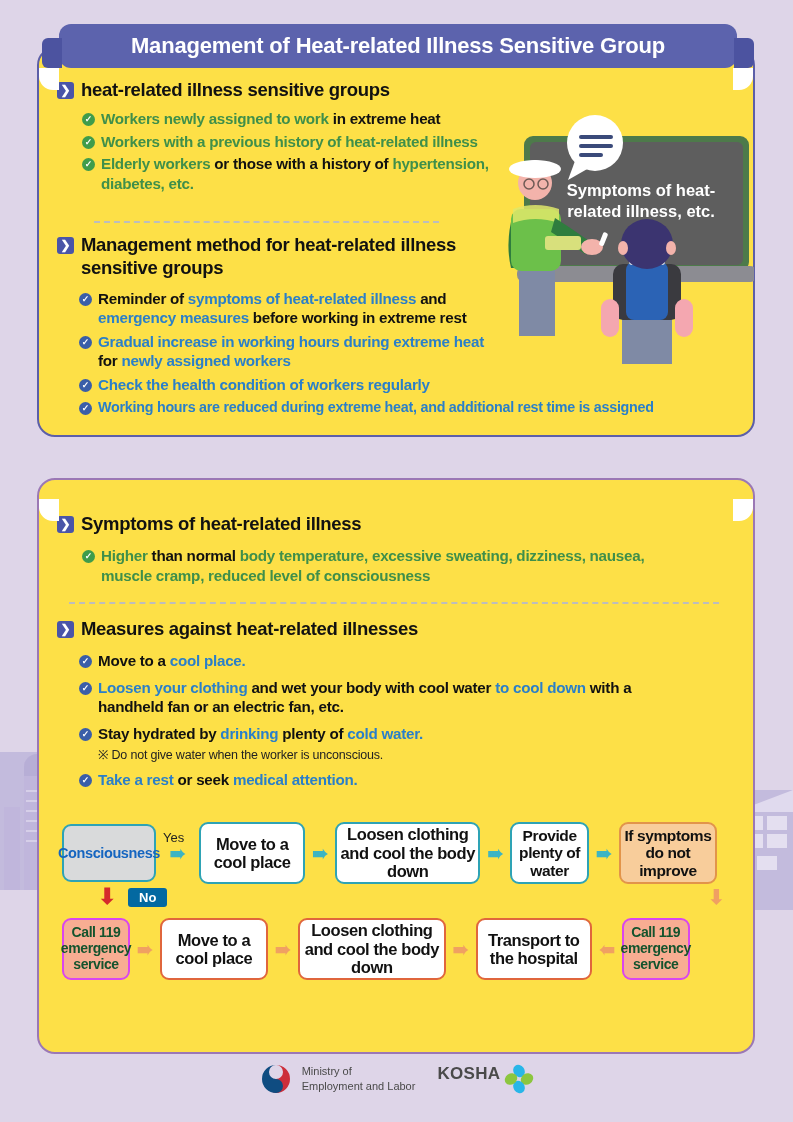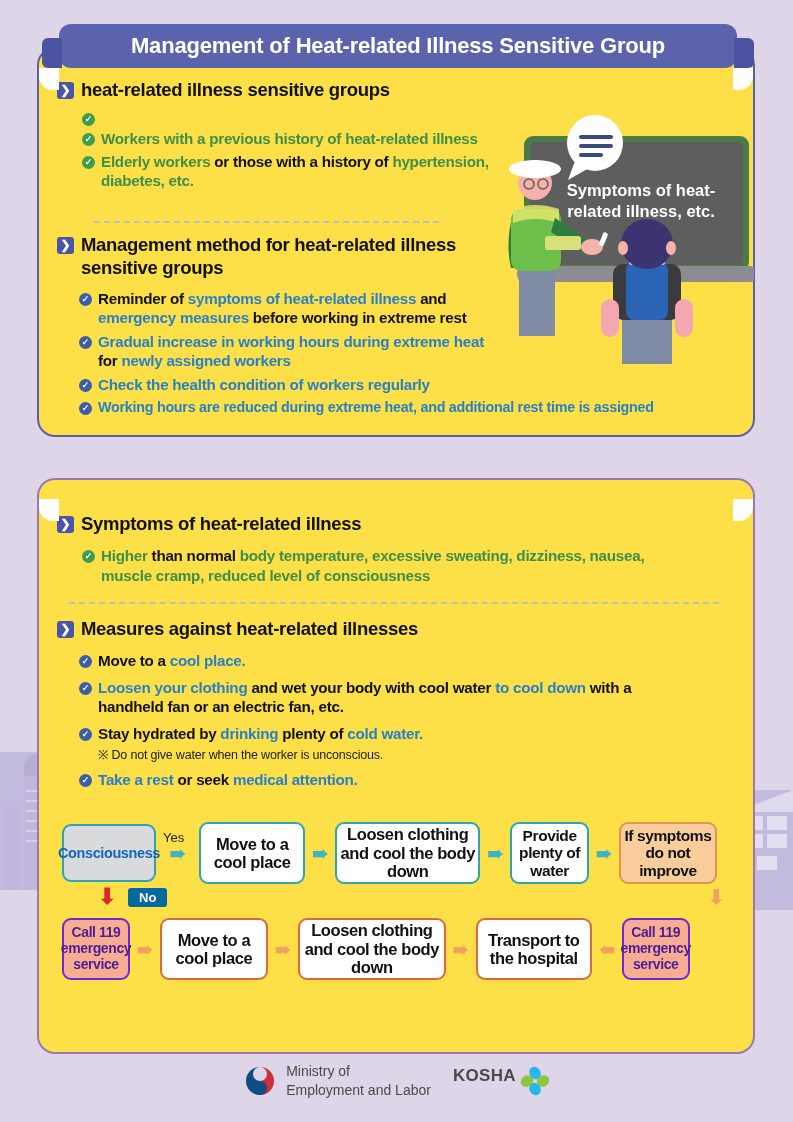--- a/index.html
+++ b/index.html
@@ -125,37 +125,37 @@
   .flow { position: absolute; left: 62px; top: 820px; width: 655px; }
   .flow-row { display: flex; align-items: center; }
   .fbox {
     display: flex; align-items: center; justify-content: center; text-align: center;
     border-radius: 9px; font-weight: bold; letter-spacing: -0.4px; line-height: 1.12;
   }
   .fbox.teal { border: 2px solid #2ea3b5; background: #ffffff; color: #111; }
   .fbox.grey { border: 2px solid #2ea3b5; background: #d9dadb; color: #1565c0; }
   .fbox.peach{ border: 2px solid #e2944a; background: #f8cd9b; color: #111; }
   .fbox.orng { border: 2px solid #e0663c; background: #ffffff; color: #111; }
-  .fbox.salm { border: 2px solid #6d28d9; background: #f8ad92; color: #4c1d95; }
+  .fbox.salm { border: 2px solid #d946ef; background: #f8ad92; color: #14532d; }
   .arrow-r { font-size: 19px; font-weight: bold; margin: 0 7px; }
   .arrow-teal { color: #3cb4c4; }
   .arrow-orng { color: #f0a062; }
   .yes-lbl { position: absolute; font-size: 13px; color: #222; }
   .no-badge {
     background: #0369a1; color: #fff; font-size: 13px; font-weight: bold;
     padding: 2px 11px; border-radius: 3px;
   }
 
   
   .footer {
     position: absolute; left: 0; top: 1062px; width: 793px;
     display: flex; align-items: center; justify-content: center; gap: 22px;
   }
   .gov-logo { display: flex; align-items: center; gap: 9px; }
-  .gov-text { font-size: 14px; color: #4a4a4a; line-height: 1.35; }
+  .gov-text { font-size: 11px; color: #4a4a4a; line-height: 1.35; }
   .kosha-text { font-size: 17px; font-weight: bold; color: #4a4a4a; letter-spacing: 0.3px; }
 </style>
 </head>
 <body>
 
 <div class="page">
 
   <div class="bg-building-left">
     <div class="stub"></div>
     <div class="tower"></div>
@@ -222,20 +222,21 @@
 
     <div style="position:absolute; left:18px; top:29px; width:460px;">
       <div class="h-row">
         <div class="h-marker">❯</div>
         <div class="h-text">heat-related illness sensitive groups</div>
       </div>
       <div style="margin-top:8px; padding-left:25px; display:flex; flex-direction:column; gap:3px;">
 
         <div class="b-row">
           <div class="b-ico green">✓</div>
+          <div class="b-txt"><span class="g">Workers newly assigned to work </span><span class="k">in extreme heat</span></div>
         </div>
 
         <div class="b-row">
           <div class="b-ico green">✓</div>
           <div class="b-txt"><span class="g">Workers with a previous history of heat-related illness</span></div>
         </div>
 
         <div class="b-row">
           <div class="b-ico green">✓</div>
           <div class="b-txt"><span class="g">Elderly workers </span><span class="k">or those with a history of </span><span class="g">hypertension, diabetes, etc.</span></div>

